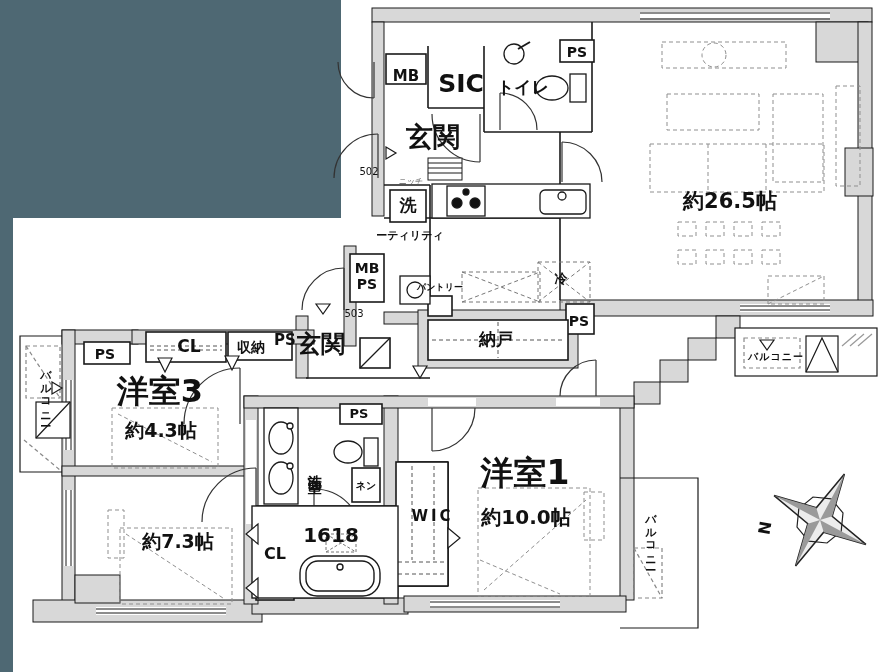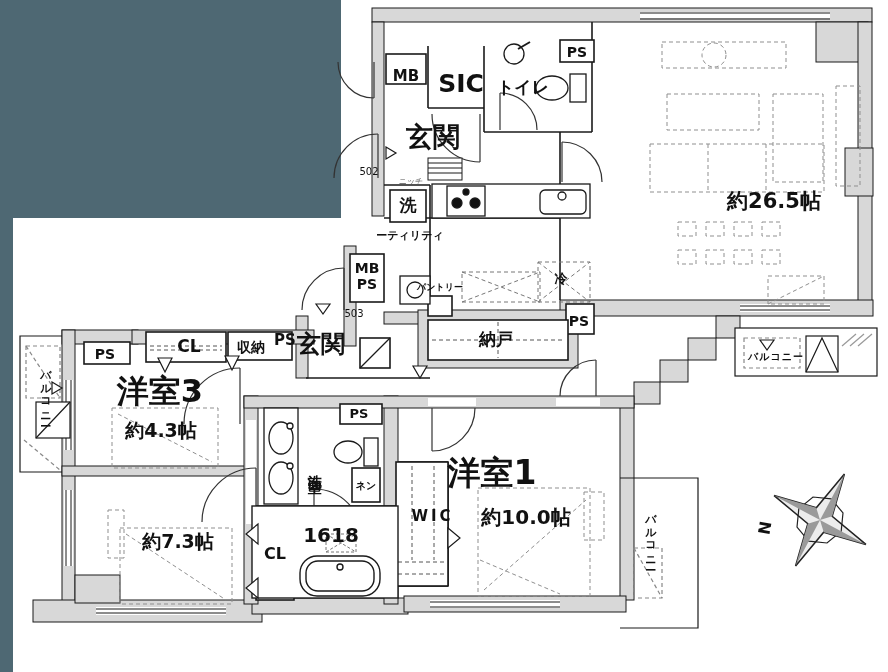--- a/index.html
+++ b/index.html
@@ -301,21 +301,21 @@
   <div class="lbl" style="left:523px;top:88px;font-size:17px;">トイレ</div>
   <div class="lbl" style="left:577px;top:52px;font-size:14px;">PS</div>
   <div class="lbl" style="left:433px;top:137px;font-size:27px;">玄関</div>
   <div class="lbl" style="left:369px;top:172px;font-size:10px;font-weight:400;">502</div>
   <div class="lbl light" style="left:411px;top:182px;font-size:8px;">ニッチ</div>
   <div class="lbl" style="left:408px;top:206px;font-size:17px;">洗</div>
   <div class="lbl" style="left:410px;top:236px;font-size:11px;">ーティリティ</div>
   <div class="lbl" style="left:440px;top:288px;font-size:9px;">パントリー</div>
   <div class="lbl" style="left:561px;top:279px;font-size:13px;">冷</div>
 
-  <div class="lbl" style="left:730px;top:201px;font-size:21px;margin-left:44px;">約26.5帖</div>
+  <div class="lbl" style="left:730px;top:201px;font-size:21px;">約26.5帖</div>
 
   <div class="lbl" style="left:367px;top:268px;font-size:14px;">MB</div>
   <div class="lbl" style="left:367px;top:284px;font-size:14px;">PS</div>
   <div class="lbl" style="left:313px;top:314px;font-size:10px;font-weight:400;margin-left:41px;">503</div>
   <div class="lbl" style="left:285px;top:341px;font-size:15px;">PS</div>
   <div class="lbl" style="left:321px;top:345px;font-size:24px;">玄関</div>
   <div class="lbl" style="left:496px;top:340px;font-size:17px;">納戸</div>
   <div class="lbl" style="left:579px;top:321px;font-size:14px;">PS</div>
 
   <div class="lbl" style="left:105px;top:354px;font-size:14px;">PS</div>
@@ -328,19 +328,19 @@
 
   <div class="lbl" style="left:178px;top:542px;font-size:19px;">約7.3帖</div>
 
   <div class="lbl vlbl" style="left:315px;top:467px;font-size:14px;">洗面室</div>
   <div class="lbl" style="left:359px;top:414px;font-size:13px;">PS</div>
   <div class="lbl" style="left:366px;top:486px;font-size:10px;">ネン</div>
   <div class="lbl" style="left:331px;top:535px;font-size:20px;">1618</div>
   <div class="lbl" style="left:275px;top:554px;font-size:16px;">CL</div>
   <div class="lbl" style="left:420px;top:517px;font-size:15px;letter-spacing:3px;padding-left:25px;">WIC</div>
 
-  <div class="lbl" style="left:492px;top:473px;font-size:33px;text-align:center;">洋室1</div>
+  <div class="lbl" style="left:525px;top:473px;font-size:33px;text-align:center;">洋室1</div>
   <div class="lbl" style="left:526px;top:517px;font-size:20px;">約10.0帖</div>
   <div class="lbl vlbl" style="left:650px;top:536px;font-size:11px;">バルコニー</div>
   <div class="lbl" style="left:776px;top:357px;font-size:10px;letter-spacing:1px;">バルコニー</div>
 
   <div class="lbl" style="left:766px;top:528px;font-size:16px;transform:translate(-50%,-50%) rotate(-80deg);">N</div>
 </div>
 
 </body></html>

